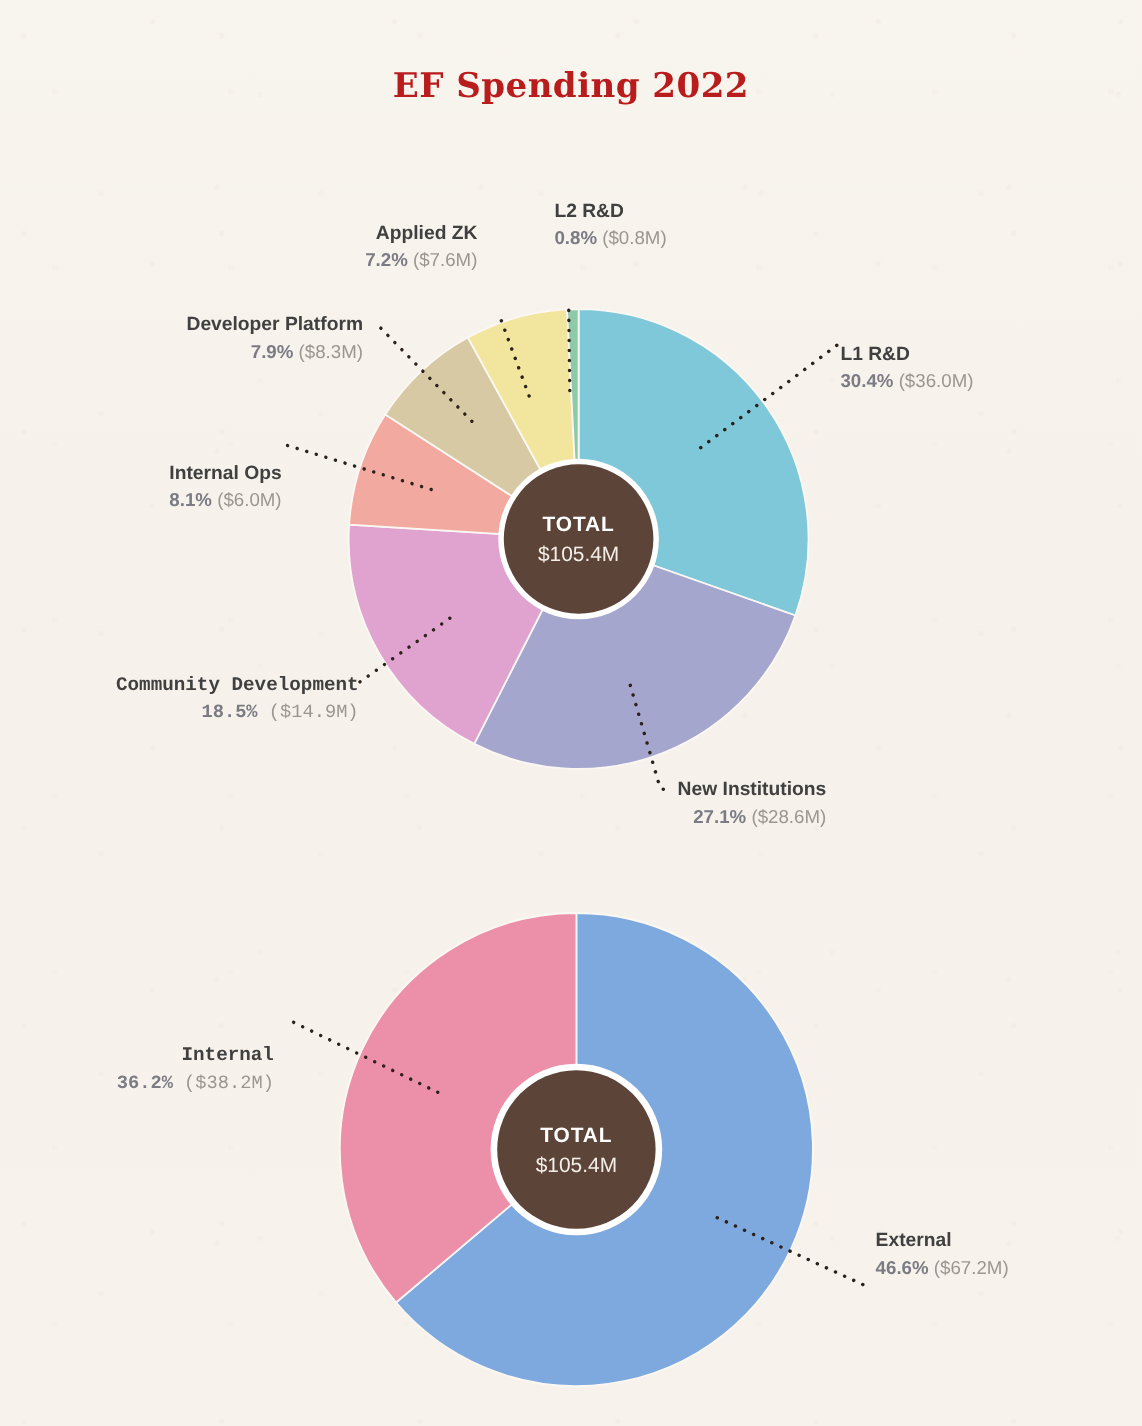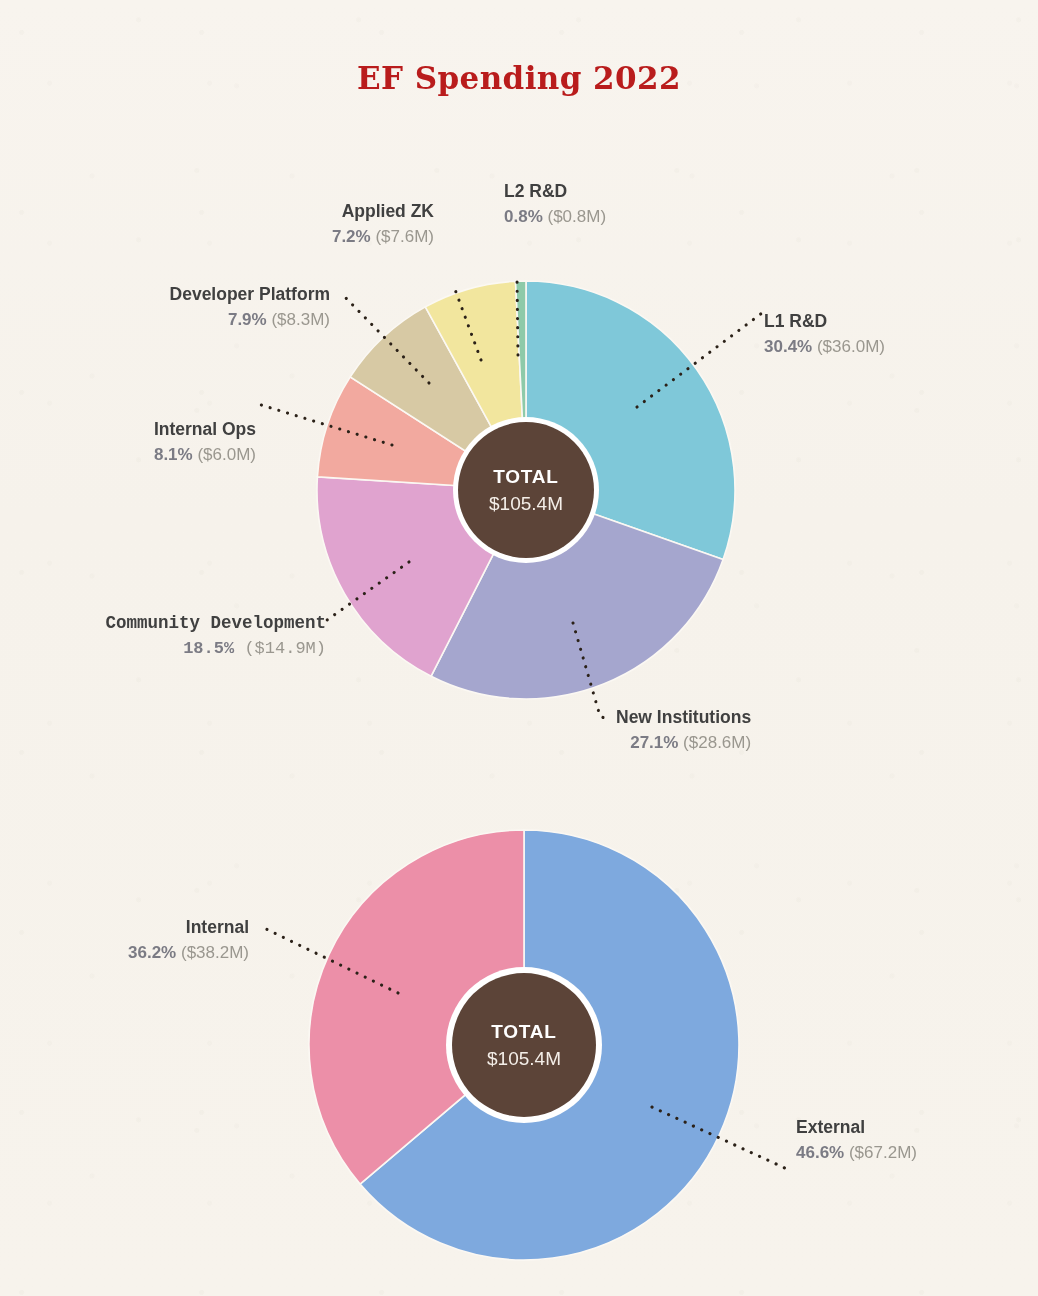--- a/index.html
+++ b/index.html
@@ -155,21 +155,21 @@
   <circle cx="524" cy="225" r="78" fill="#ffffff"></circle>
   <circle cx="524" cy="225" r="72" fill="#5c4438"></circle>
   <text x="524" y="218" text-anchor="middle" class="hub-text-title">TOTAL</text>
   <text x="524" y="245" text-anchor="middle" class="hub-text-value">$105.4M</text>
   <g id="bottom-leaders">
       <path d="M 398 173 L 262 107" fill="none" stroke="#2b2118" stroke-width="3.1" stroke-linecap="round" stroke-dasharray="0.1 9"></path>
       <path d="M 652 287 L 787 349" fill="none" stroke="#2b2118" stroke-width="3.1" stroke-linecap="round" stroke-dasharray="0.1 9"></path>
     </g>
 </svg>
 
-<div class="callout align-right" style="right:789px;top:916px;">
+<div class="callout align-right" style="right:789px;top:949px;font-family:Liberation Mono, monospace;">
   <div class="cl-name">Internal</div>
   <div class="cl-stats">
     <span class="cl-pct">36.2%</span>
     <span class="cl-amt">($38.2M)</span>
   </div>
 </div>
 
 <div class="callout align-left" style="left:796px;top:1116px;">
   <div class="cl-name">External</div>
   <div class="cl-stats">

